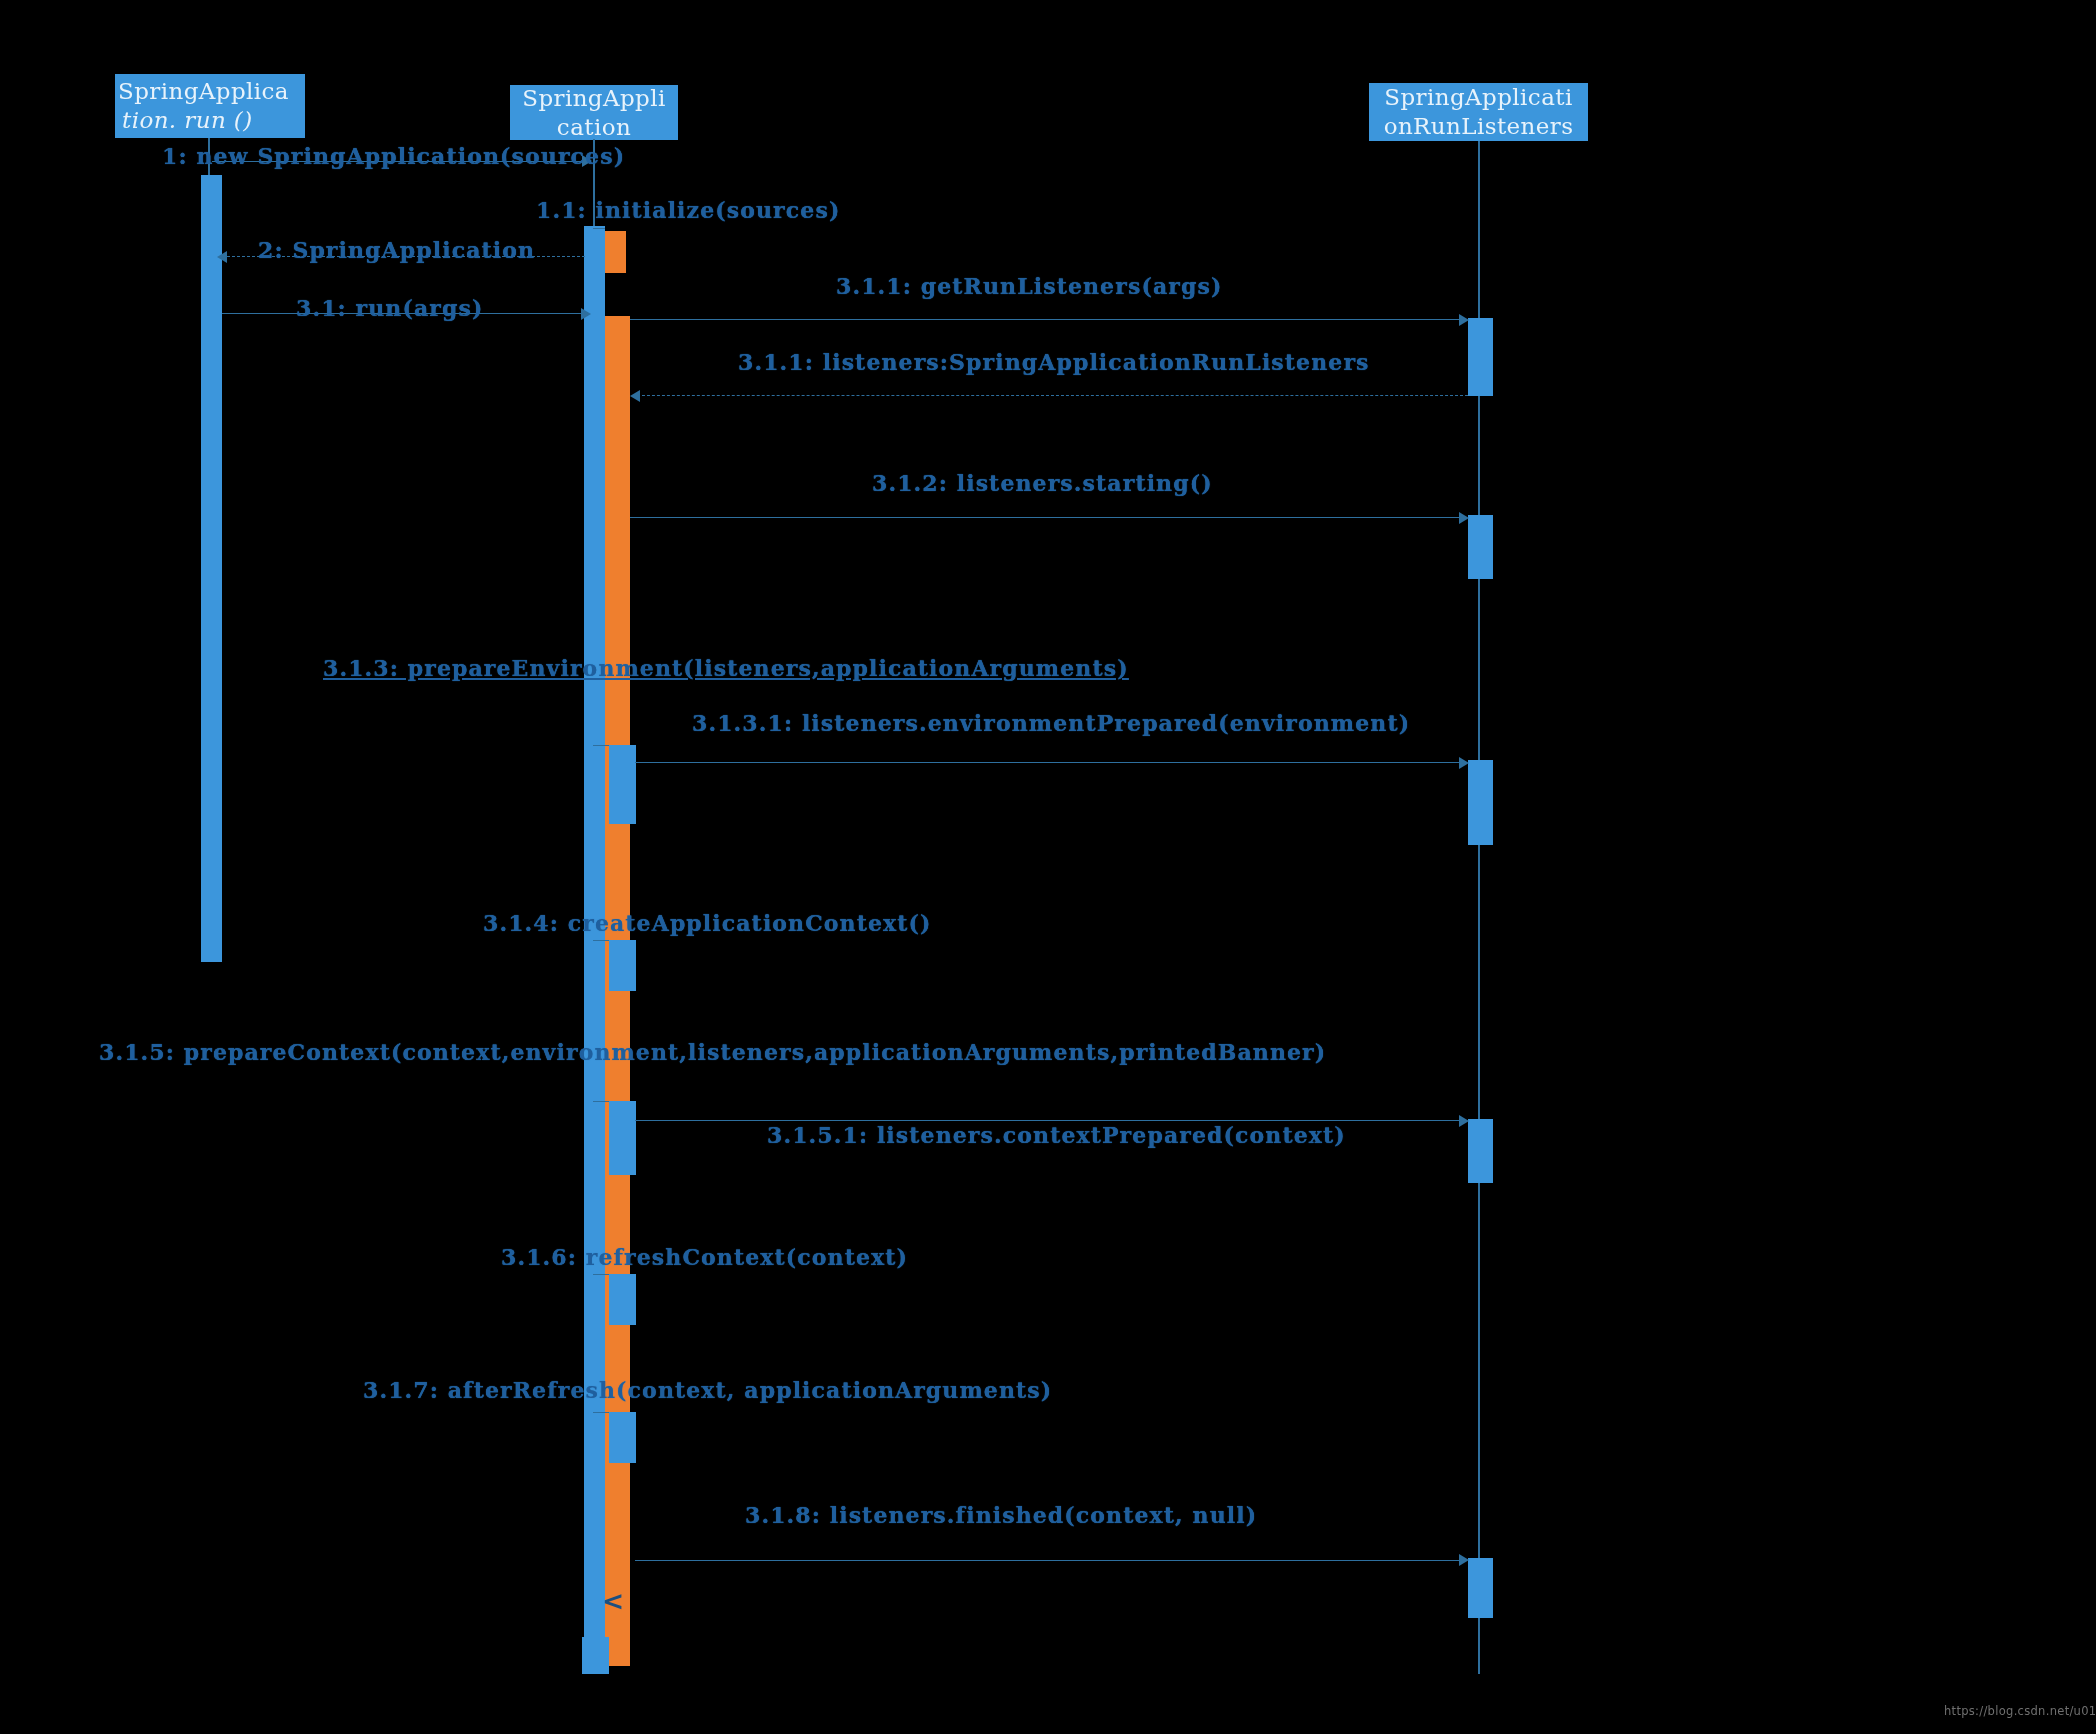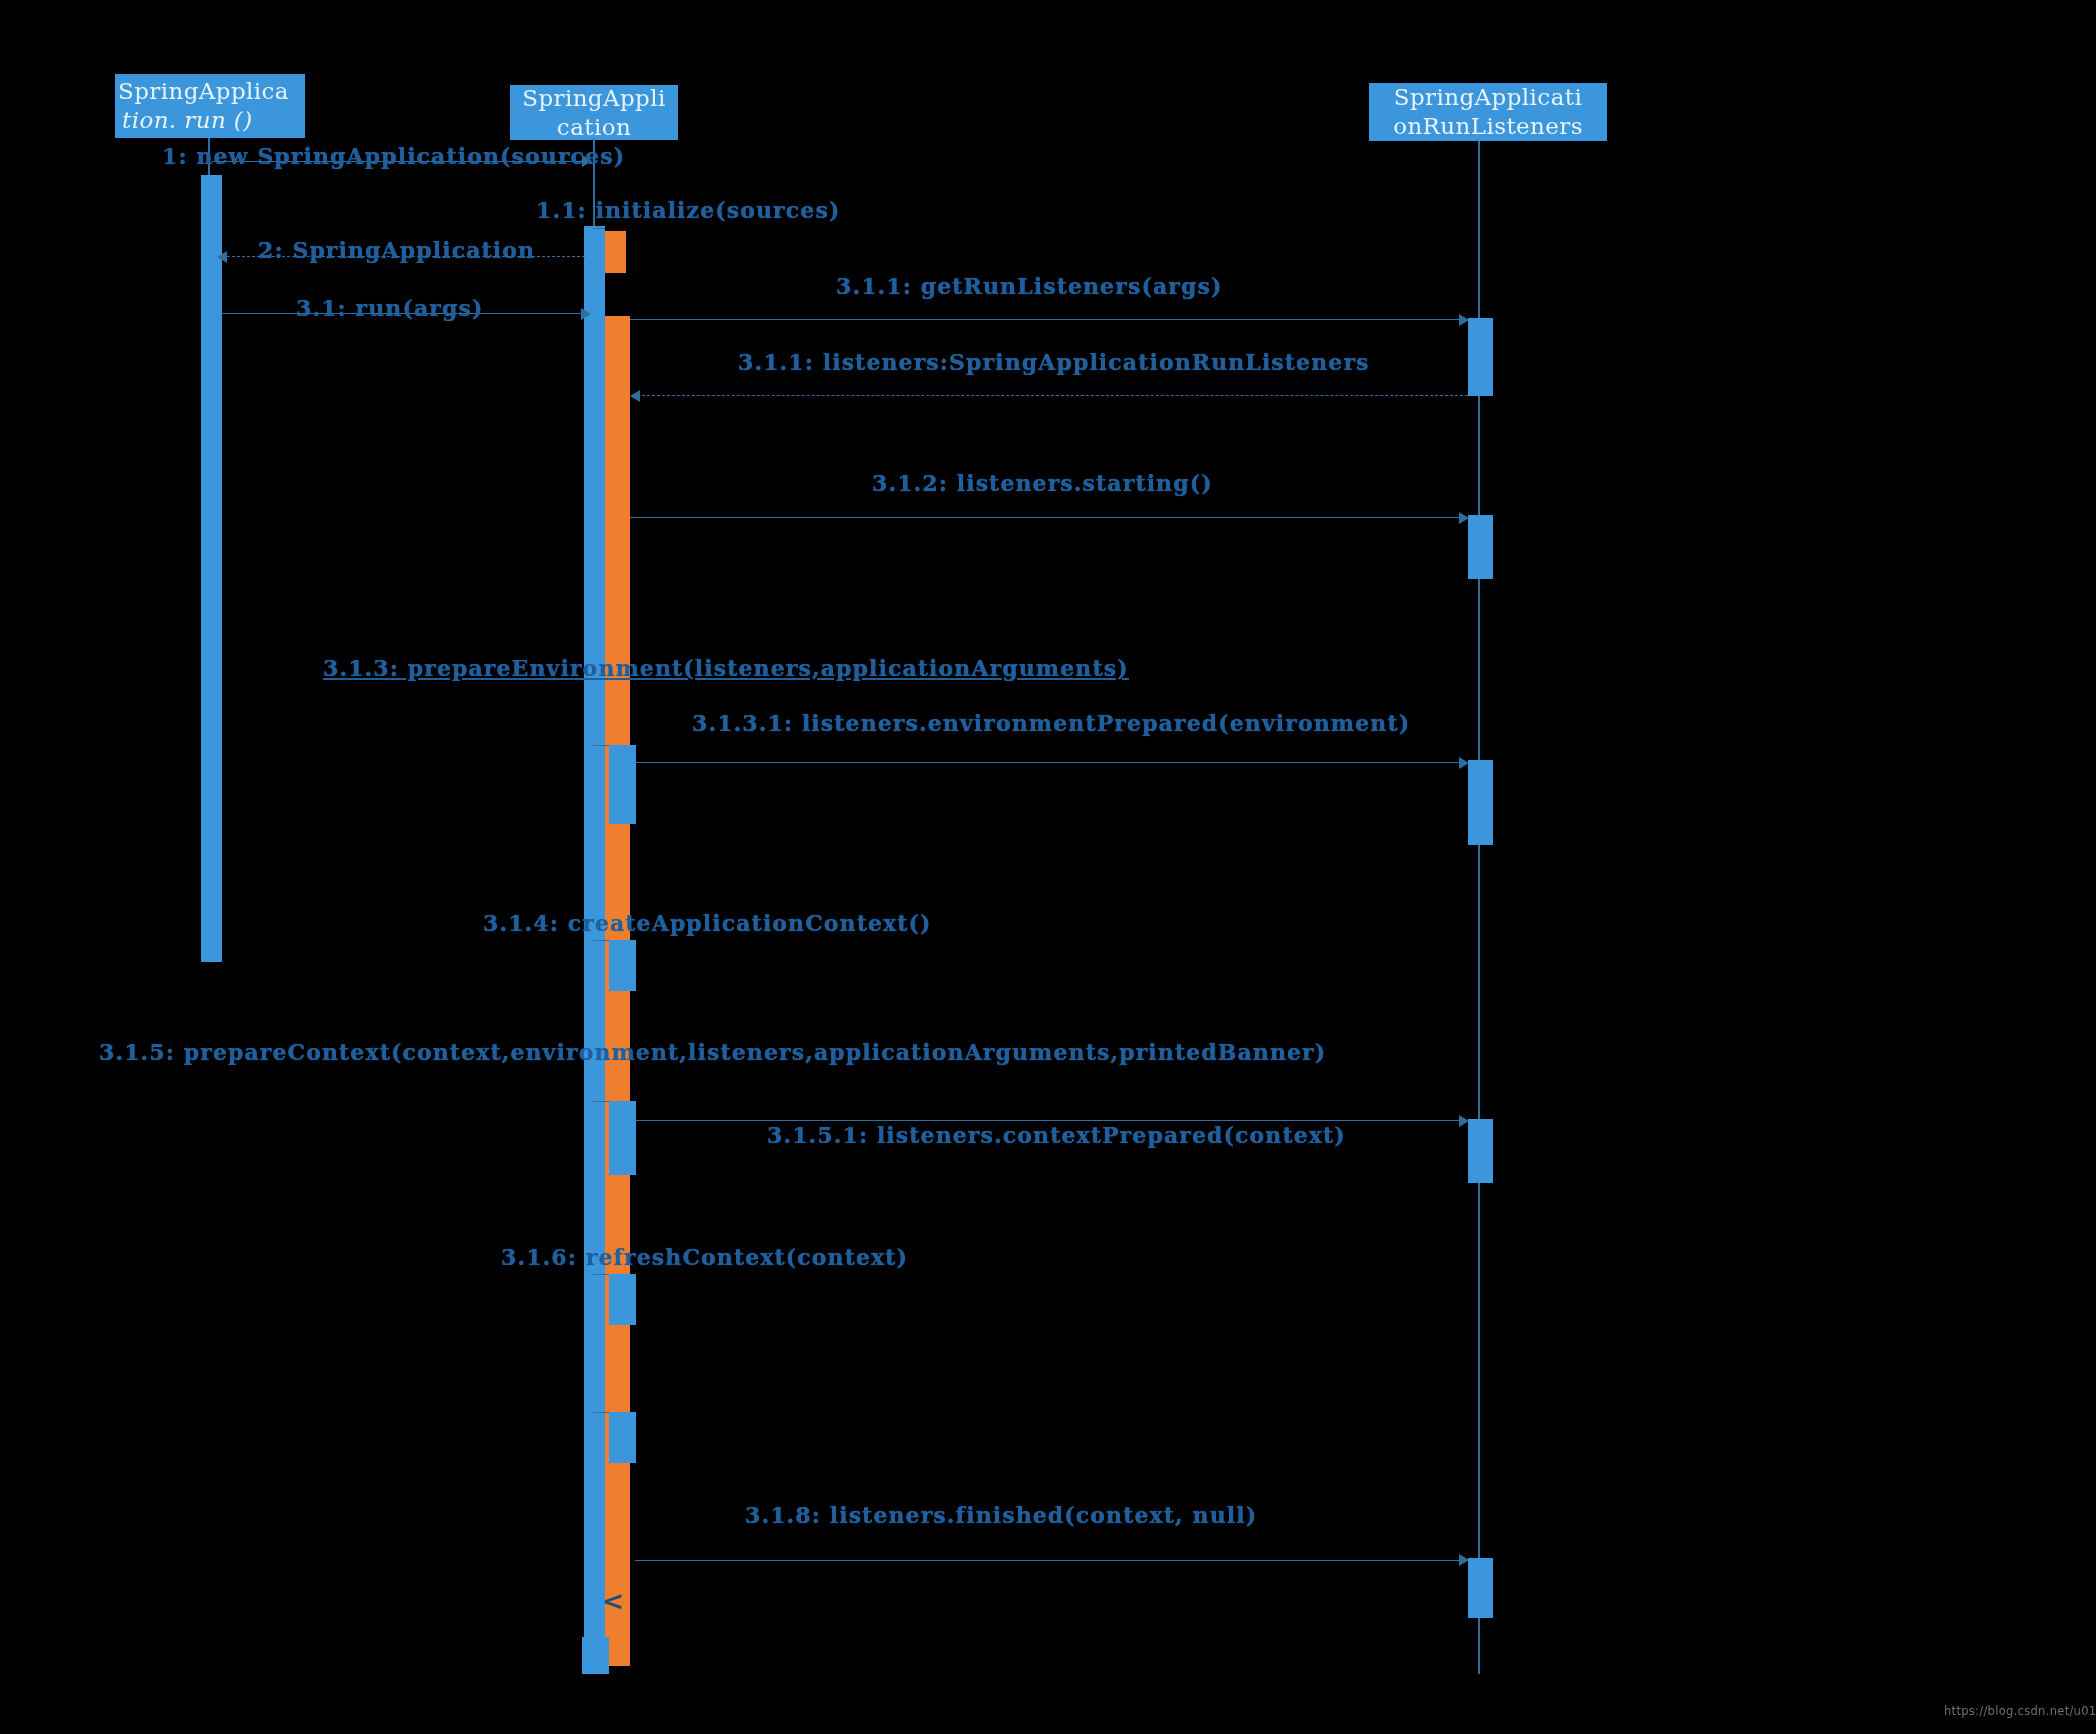--- a/index.html
+++ b/index.html
@@ -119,21 +119,21 @@
   <div class="activation act-orange" style="left:605px; top:231px; width:21px; height:42px;"></div>
   <div class="activation act-orange" style="left:605px; top:316px; width:25px; height:1350px;"></div>
 
   <div class="activation act-blue" style="left:609px; top:745px; width:26.5px; height:79px;"></div>
   <div class="activation act-blue" style="left:609px; top:940px; width:26.5px; height:51px;"></div>
   <div class="activation act-blue" style="left:609px; top:1101px; width:26.5px; height:74px;"></div>
   <div class="activation act-blue" style="left:609px; top:1274px; width:26.5px; height:51px;"></div>
   <div class="activation act-blue" style="left:609px; top:1412px; width:26.5px; height:51px;"></div>
   <div class="activation act-blue" style="left:582px; top:1637px; width:26.5px; height:37px;"></div>
 
-  <div class="lifeline-box" style="left:1369px; top:83px; width:238px; height:58px;">
+  <div class="lifeline-box" style="left:1369px; top:83px; width:219px; height:58px;">
     <span>SpringApplicati</span>
     <span>onRunListeners</span>
   </div>
   <div class="lifeline-line" style="left:1478px; top:141px; height:1533px;"></div>
   <div class="activation act-blue" style="left:1468px; top:318px; width:25px; height:78px;"></div>
   <div class="activation act-blue" style="left:1468px; top:515px; width:25px; height:64px;"></div>
   <div class="activation act-blue" style="left:1468px; top:760px; width:25px; height:85px;"></div>
   <div class="activation act-blue" style="left:1468px; top:1119px; width:25px; height:64px;"></div>
   <div class="activation act-blue" style="left:1468px; top:1558px; width:25px; height:60px;"></div>
 
@@ -177,20 +177,21 @@
   <div class="msg-label" style="left:99px; top:1039px;">3.1.5: prepareContext(context,environment,listeners,applicationArguments,printedBanner)</div>
   <div class="msg-arrow" style="left:593px; top:1101px; width:16px;"></div>
 
   <div class="msg-arrow" style="left:635px; top:1120px; width:831px;"></div>
   <div class="arrow-head right" style="left:1459px; top:1115px;"></div>
   <div class="msg-label" style="left:767px; top:1122px;">3.1.5.1: listeners.contextPrepared(context)</div>
 
   <div class="msg-label" style="left:501px; top:1244px;">3.1.6: refreshContext(context)</div>
   <div class="msg-arrow" style="left:593px; top:1274px; width:16px;"></div>
 
+  <div class="msg-label" style="left:363px; top:1377px;">3.1.7: afterRefresh(context, applicationArguments)</div>
   <div class="msg-arrow" style="left:593px; top:1412px; width:16px;"></div>
 
   <div class="msg-arrow" style="left:635px; top:1560px; width:831px;"></div>
   <div class="arrow-head right" style="left:1459px; top:1554px;"></div>
   <div class="msg-label" style="left:745px; top:1502px;">3.1.8: listeners.finished(context, null)</div>
 
   <div class="self-arrow" style="left:602px; top:1588px;">&lt;</div>
 
   <div class="watermark" style="left:1944px; top:1704px;">https://blog.csdn.net/u010811939</div>
 

